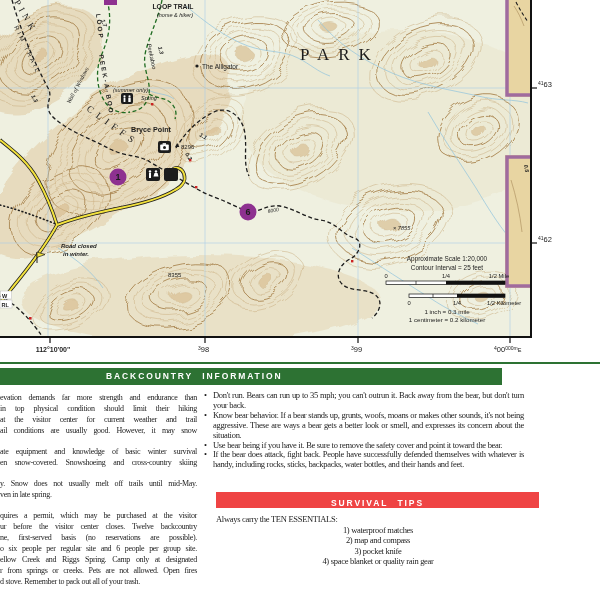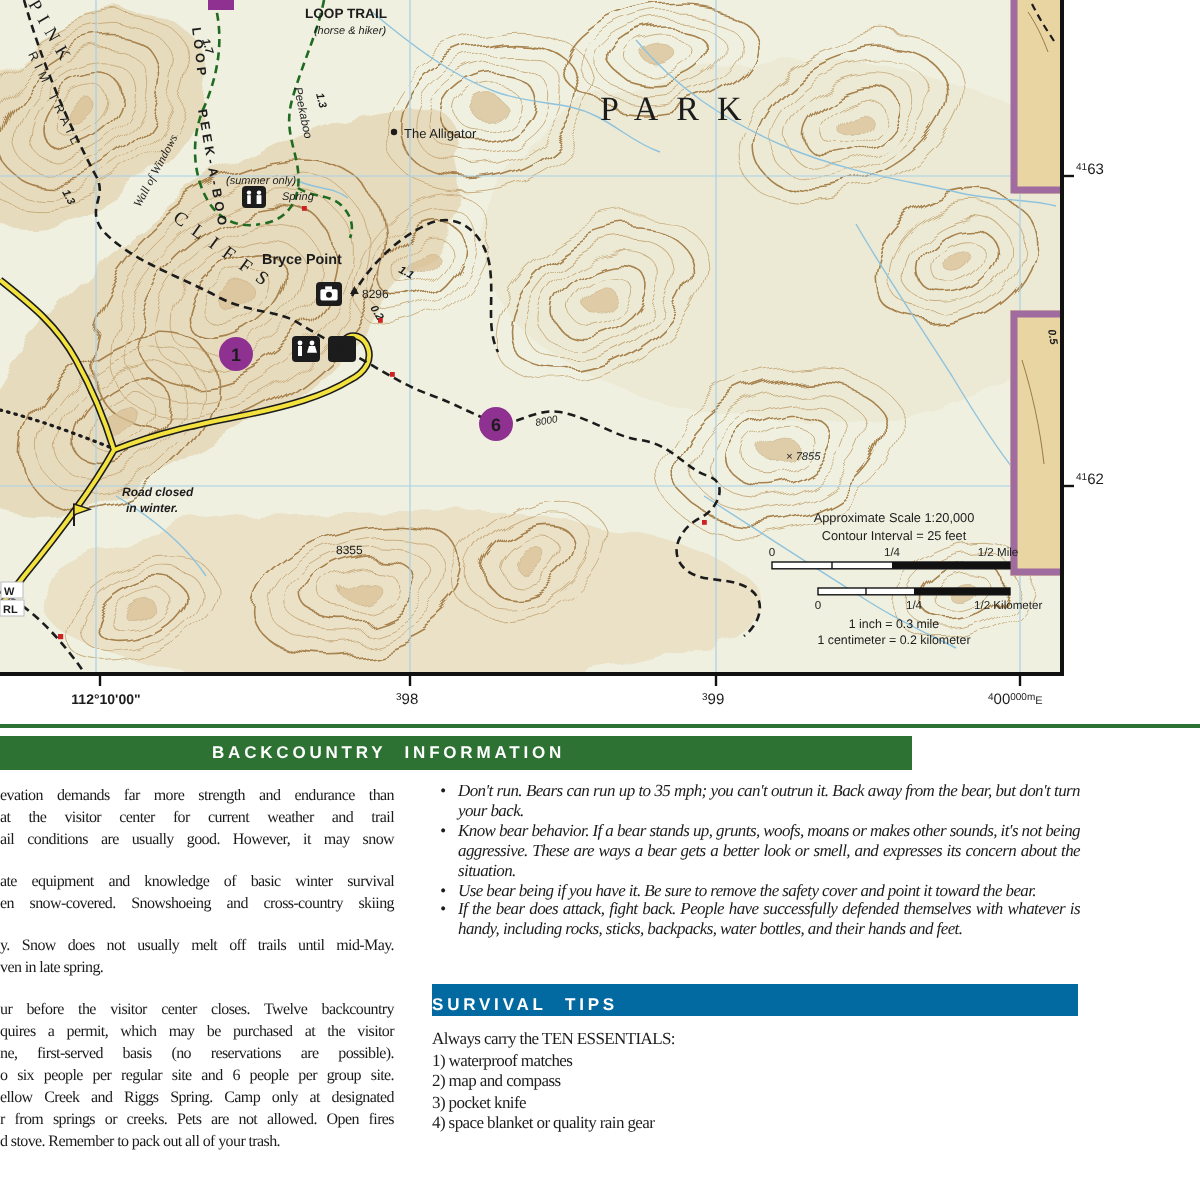--- a/index.html
+++ b/index.html
@@ -1,39 +1,39 @@
 <!DOCTYPE html>
 <html><head>
 <meta charset="utf-8">
 <style>
   html,body{margin:0;padding:0;}
   body{width:600px;height:600px;overflow:hidden;background:#ffffff;position:relative;
        font-family:"Liberation Serif",serif;color:#1c1c1c;}
   #map-wrap{position:absolute;left:0;top:0;width:600px;height:363px;}
   .thin-rule{position:absolute;left:0;top:362px;width:600px;height:2px;background:#2d7233;}
-  .green-bar{position:absolute;left:0;top:368px;width:456px;height:17px;background:#2d7233;}
+  .green-bar{position:absolute;left:0;top:368px;width:502px;height:17px;background:#2d7233;}
   .green-bar span{position:absolute;left:106px;top:0;line-height:17px;color:#fff;
        font-family:"Liberation Sans",sans-serif;font-weight:bold;font-size:8.5px;
        letter-spacing:1.9px;word-spacing:5px;}
-  .red-bar{position:absolute;left:216px;top:492px;width:323px;height:16px;background:#0369a1;
-       text-align:left;}
+  .red-bar{position:absolute;left:216px;top:492px;width:323px;height:16px;background:#ef4444;
+       text-align:center;}
   .red-bar span{line-height:16px;color:#fff;font-family:"Liberation Sans",sans-serif;
        font-weight:bold;font-size:8.5px;letter-spacing:1.9px;word-spacing:5px;}
   .leftcol{position:absolute;left:0;top:392px;width:197px;font-size:8px;letter-spacing:-0.3px;}
   .leftcol .para{margin:0 0 10px 0;}
   .leftcol .ln{line-height:11px;text-align:justify;text-align-last:justify;white-space:normal;}
   .leftcol .ln.end{text-align-last:left;}
-  .rightcol{position:absolute;left:216px;top:391px;width:324px;font-size:8.5px;letter-spacing:-0.3px;font-style:italic;}
+  .rightcol{position:absolute;left:200px;top:391px;width:324px;font-size:8.5px;letter-spacing:-0.3px;}
   .rightcol ul{margin:0;padding:0;list-style:none;}
   .rightcol li{position:relative;padding-left:13px;line-height:9.9px;text-align:justify;}
   .rightcol li::before{content:"\2022";position:absolute;left:4px;}
   .survival{position:absolute;left:216px;top:514px;width:324px;font-size:8.5px;letter-spacing:-0.3px;}
   .survival .intro{line-height:10.7px;text-align:justify;margin:0 0 11px 0;}
   .survival .carry{line-height:10.7px;margin:0;}
-  .survival .item{line-height:10.6px;}
+  .survival .item{line-height:10.6px;text-align:center;}
   text{font-family:"Liberation Sans",sans-serif;fill:#1c1c1c;}
   .serifTxt{font-family:"Liberation Serif",serif;}
 </style>
 </head>
 <body>
 
 <div id="map-wrap">
 <svg width="600" height="363" viewBox="0 0 600 363">
   <defs>
     <filter id="topo" x="-20%" y="-20%" width="140%" height="140%">
@@ -325,34 +325,35 @@
 
 <div class="thin-rule"></div>
 
 <div class="green-bar">
   <span>BACKCOUNTRY INFORMATION</span>
 </div>
 
 <div class="leftcol">
   <div class="para">
     <div class="ln">evation demands far more strength and endurance than</div>
+    <div class="ln">in top physical condition should limit their hiking</div>
     <div class="ln">at the visitor center for current weather and trail</div>
     <div class="ln">ail conditions are usually good. However, it may snow</div>
   </div>
   <div class="para">
     <div class="ln">ate equipment and knowledge of basic winter survival</div>
     <div class="ln">en snow-covered. Snowshoeing and cross-country skiing</div>
   </div>
   <div class="para">
     <div class="ln">y. Snow does not usually melt off trails until mid-May.</div>
     <div class="ln end">ven in late spring.</div>
   </div>
   <div class="para">
+    <div class="ln">quires a permit, which may be purchased at the visitor</div>
     <div class="ln">ur before the visitor center closes. Twelve backcountry</div>
-    <div class="ln">quires a permit, which may be purchased at the visitor</div>
     <div class="ln">ne, first-served basis (no reservations are possible).</div>
     <div class="ln">o six people per regular site and 6 people per group site.</div>
     <div class="ln">ellow Creek and Riggs Spring. Camp only at designated</div>
     <div class="ln">r from springs or creeks. Pets are not allowed. Open fires</div>
     <div class="ln end">d stove. Remember to pack out all of your trash.</div>
   </div>
 </div>
 
 <div class="rightcol">
   <ul>

